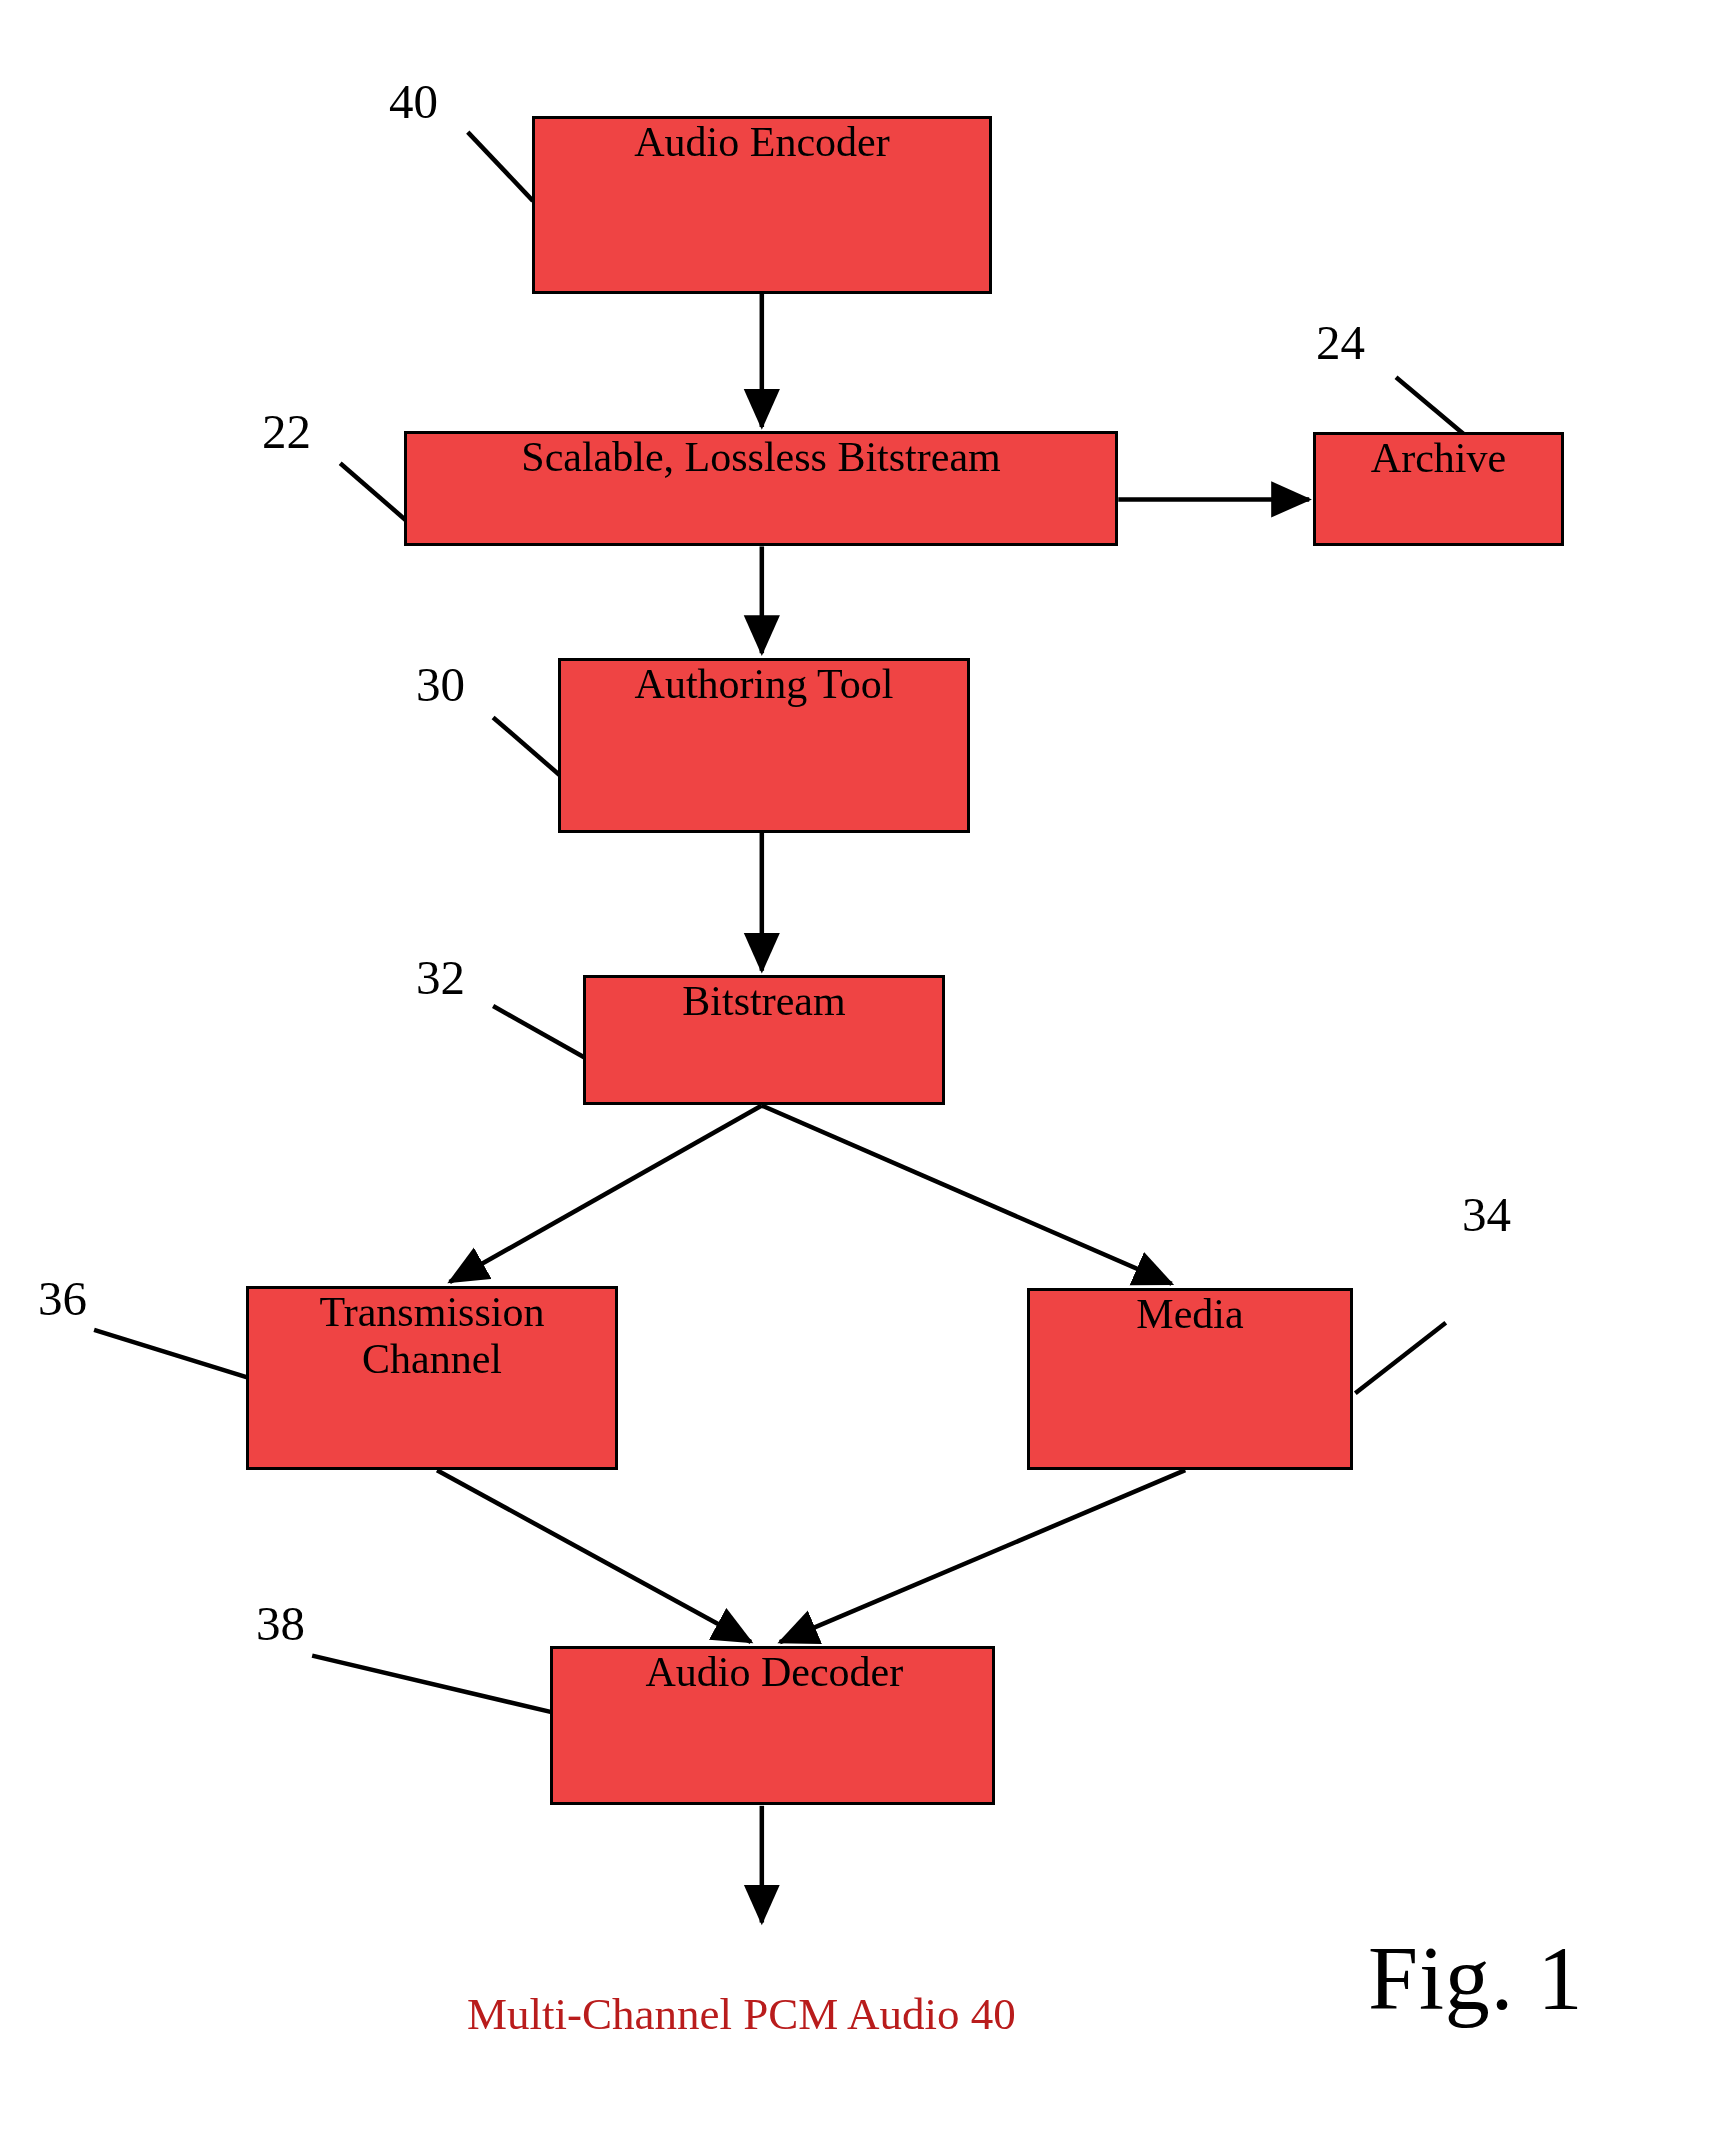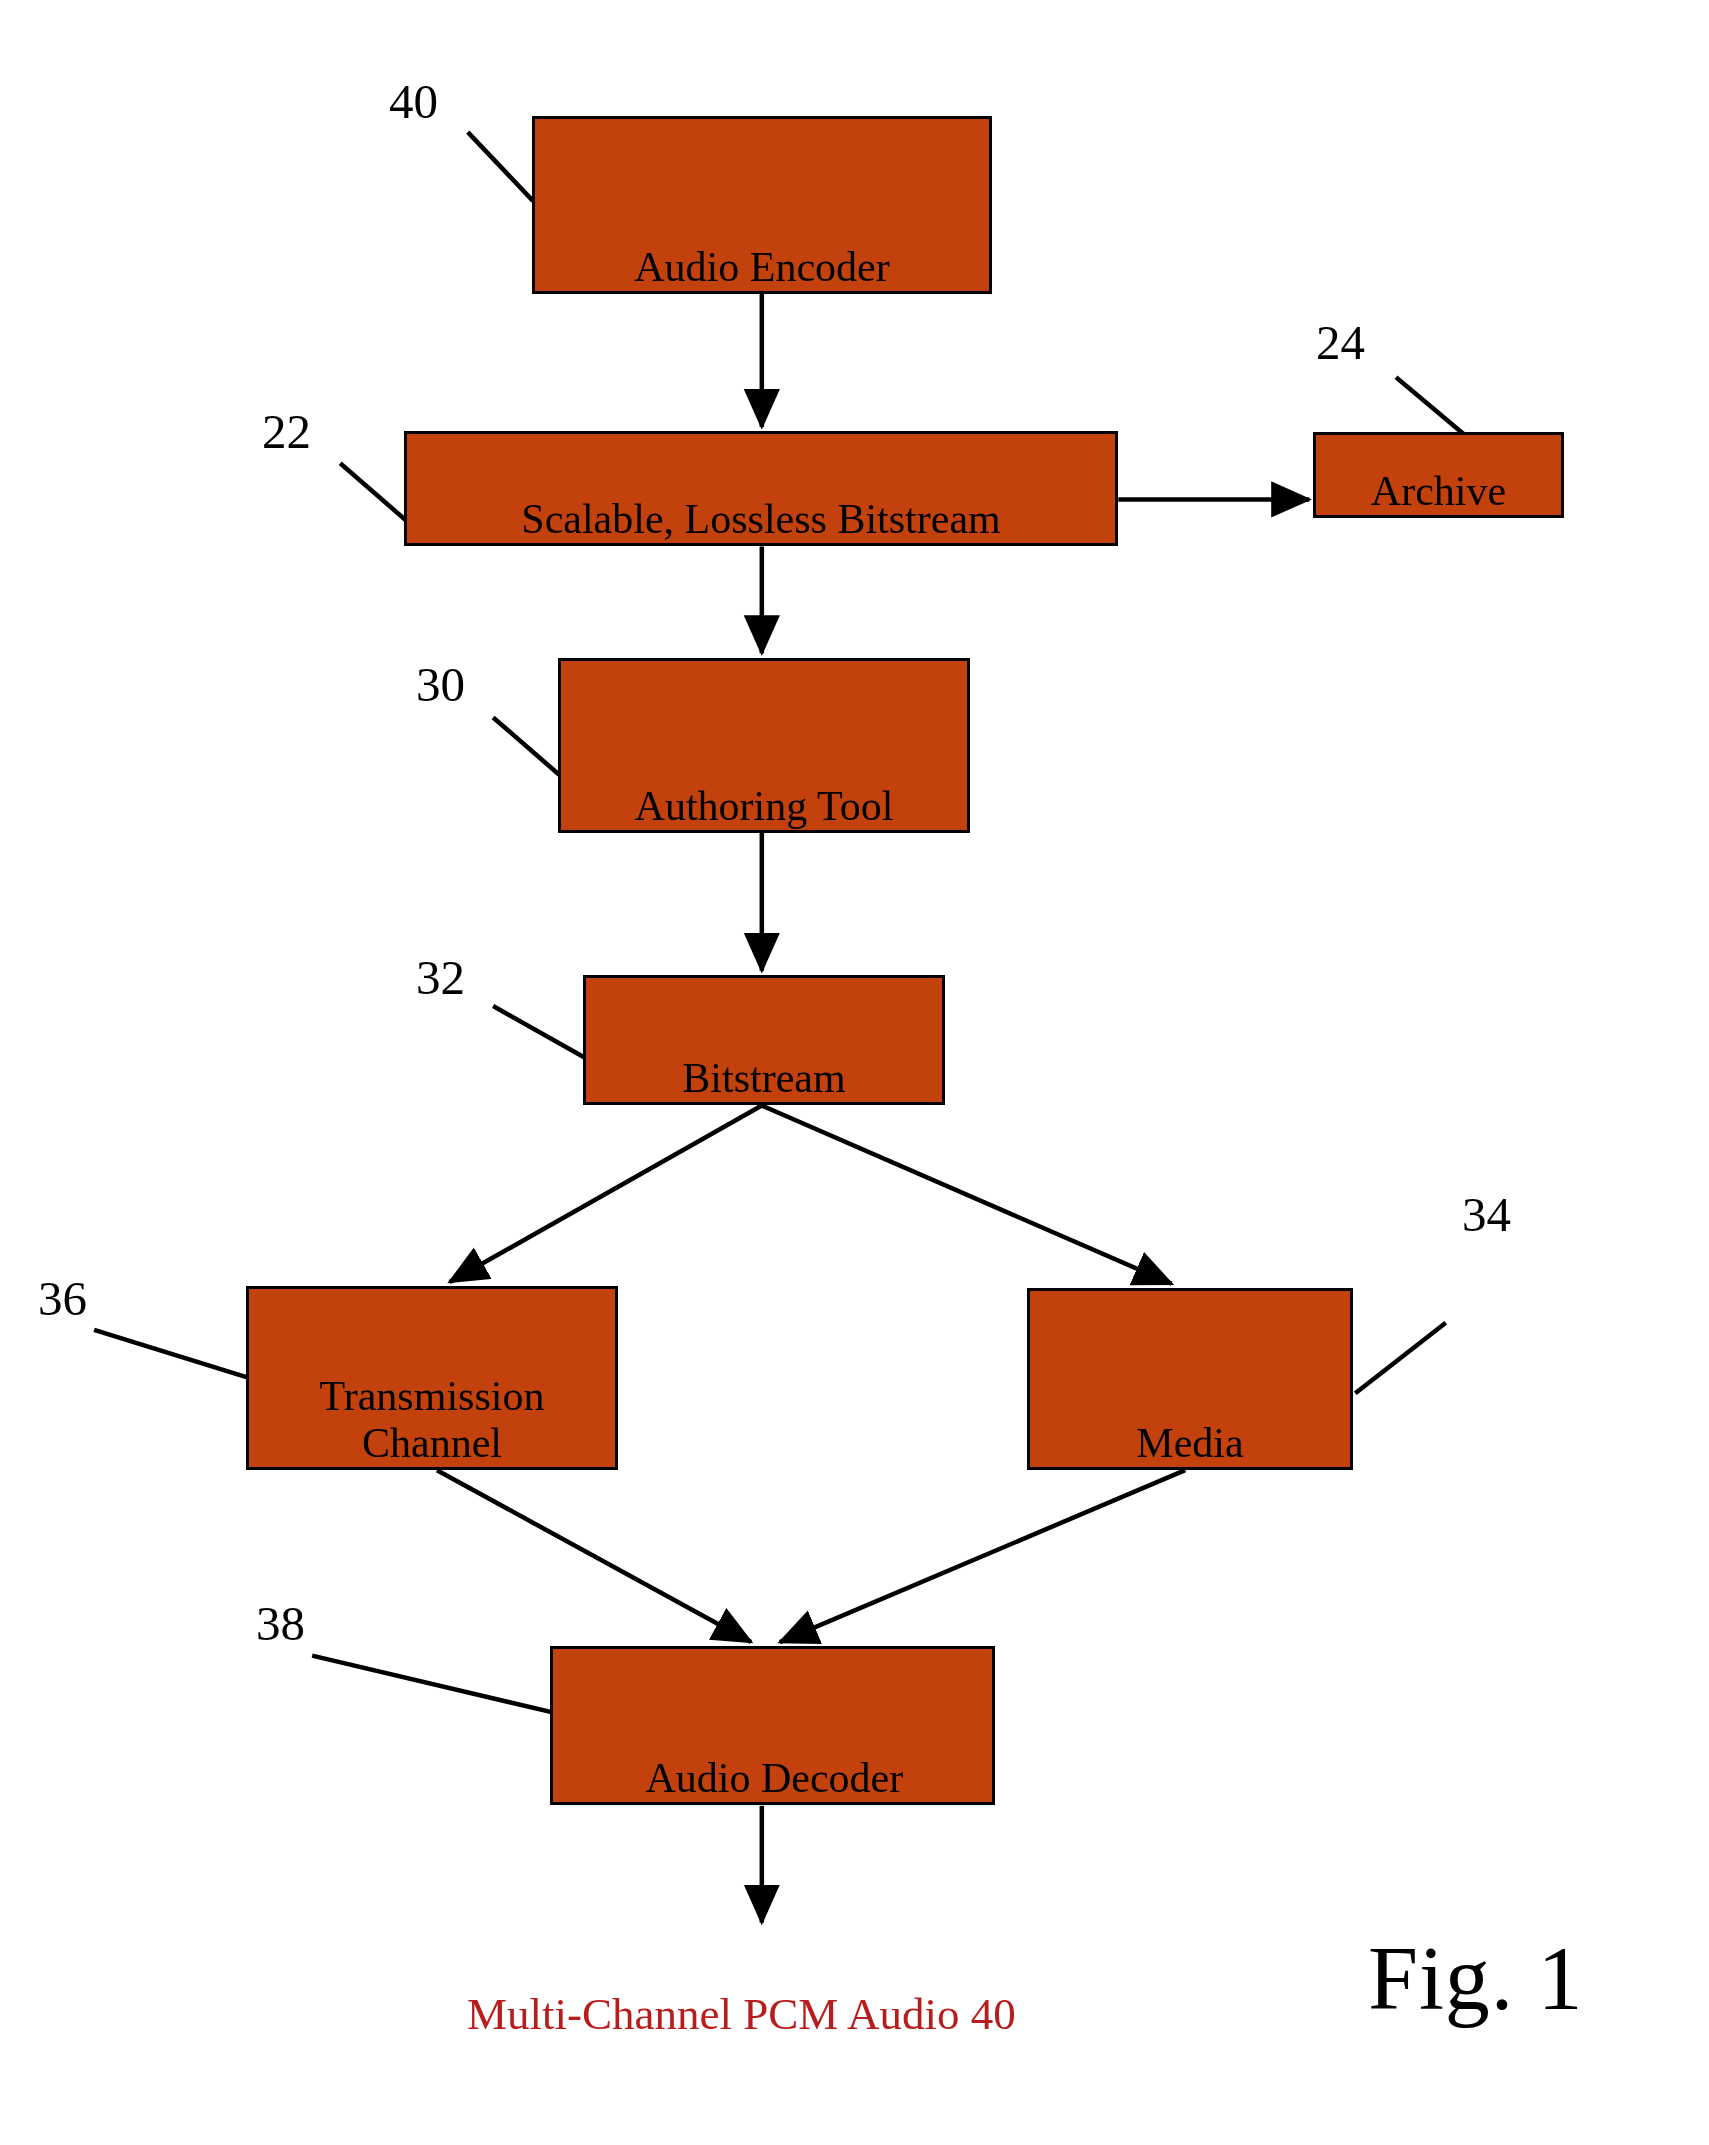--- a/index.html
+++ b/index.html
@@ -24,23 +24,23 @@
     left: 0;
     top: 0;
     width: 1710px;
     height: 2146px;
   }
   
   .node {
     position: absolute;
     box-sizing: border-box;
     border: 3.6px solid #000000;
-    background: #c2410c;
+    background: #ef4444;
     display: flex;
-    align-items: flex-end;
+    align-items: flex-start;
     justify-content: center;
     text-align: center;
     line-height: 1.12;
     font-family: "Liberation Serif", "DejaVu Serif", serif;
     font-size: 42px;
     color: #000000;
     padding: 0 5.4px;
     white-space: pre-line;
   }
   .node-label {
@@ -122,21 +122,21 @@
   </svg>
 
   <div class="node" style="left:532px; top:116px; width:460px; height:178px;">
     <span class="node-label">Audio Encoder</span>
   </div>
 
   <div class="node" style="left:404px; top:431px; width:714px; height:115px;">
     <span class="node-label">Scalable, Lossless Bitstream</span>
   </div>
 
-  <div class="node" style="left:1313px; top:432px; width:251px; height:86px;">
+  <div class="node" style="left:1313px; top:432px; width:251px; height:114px;">
     <span class="node-label">Archive</span>
   </div>
 
   <div class="node" style="left:558px; top:658px; width:412px; height:175px;">
     <span class="node-label">Authoring Tool</span>
   </div>
 
   <div class="node" style="left:583px; top:975px; width:362px; height:130px;">
     <span class="node-label">Bitstream</span>
   </div>

